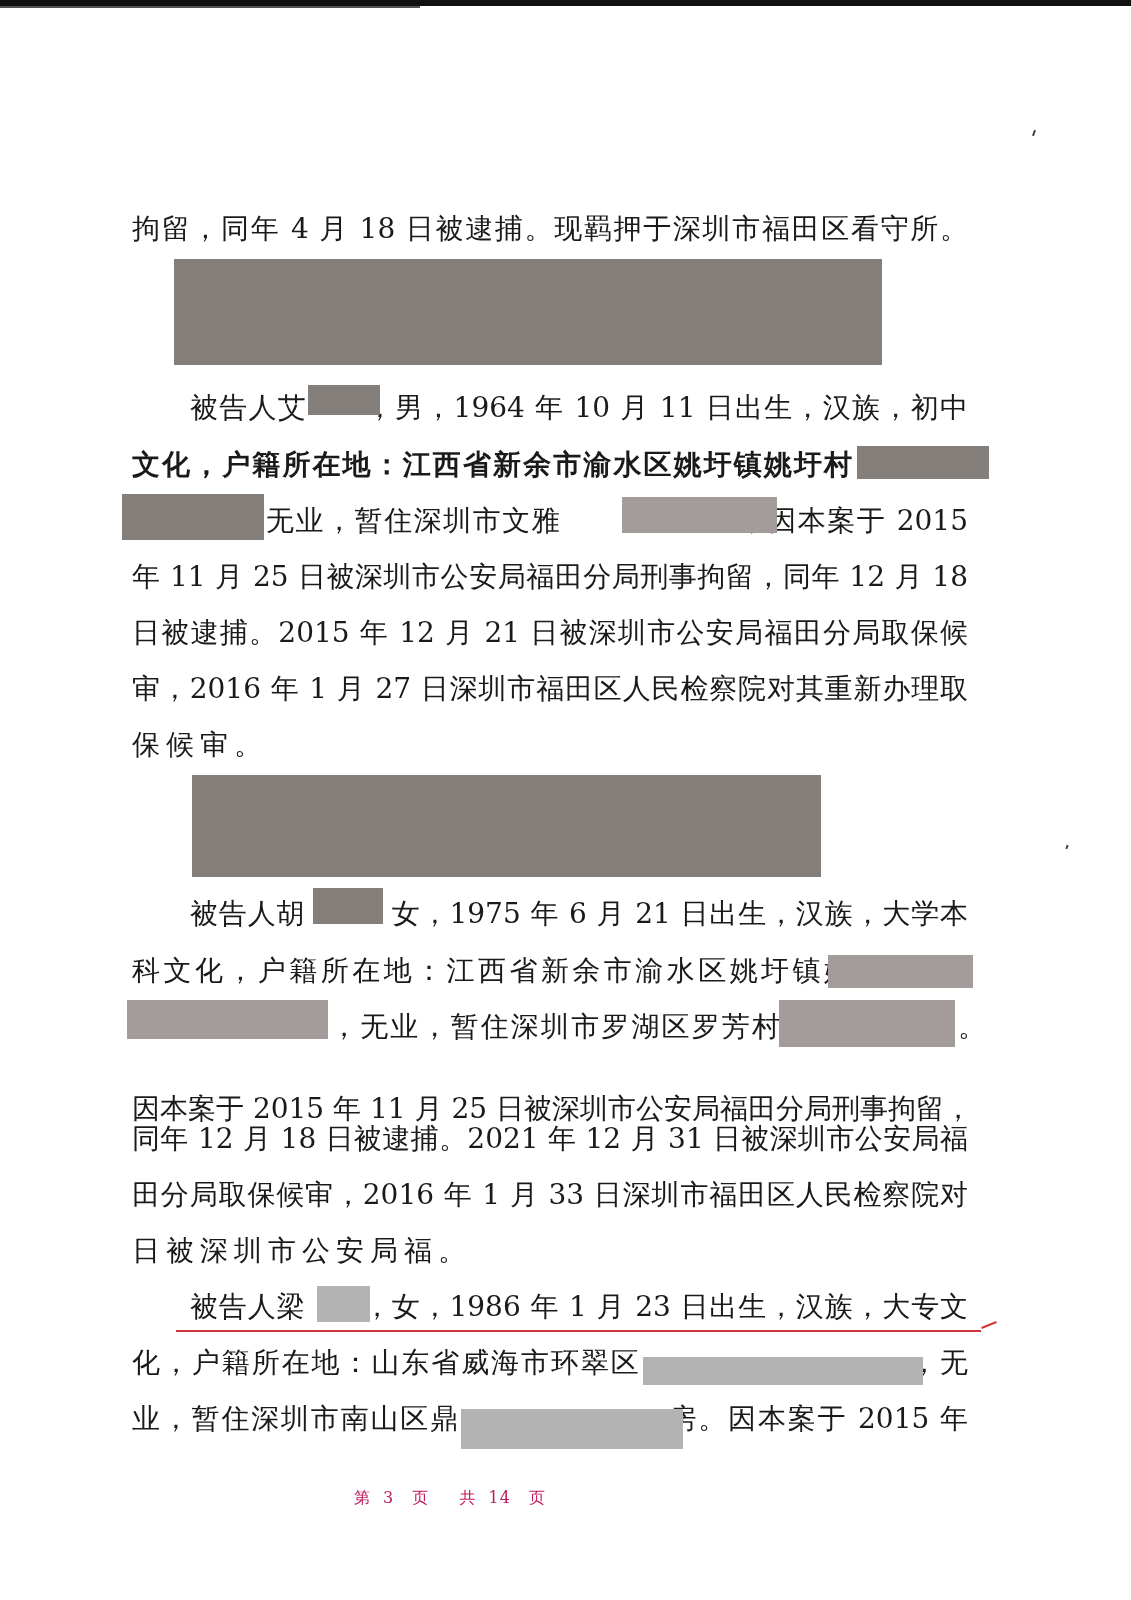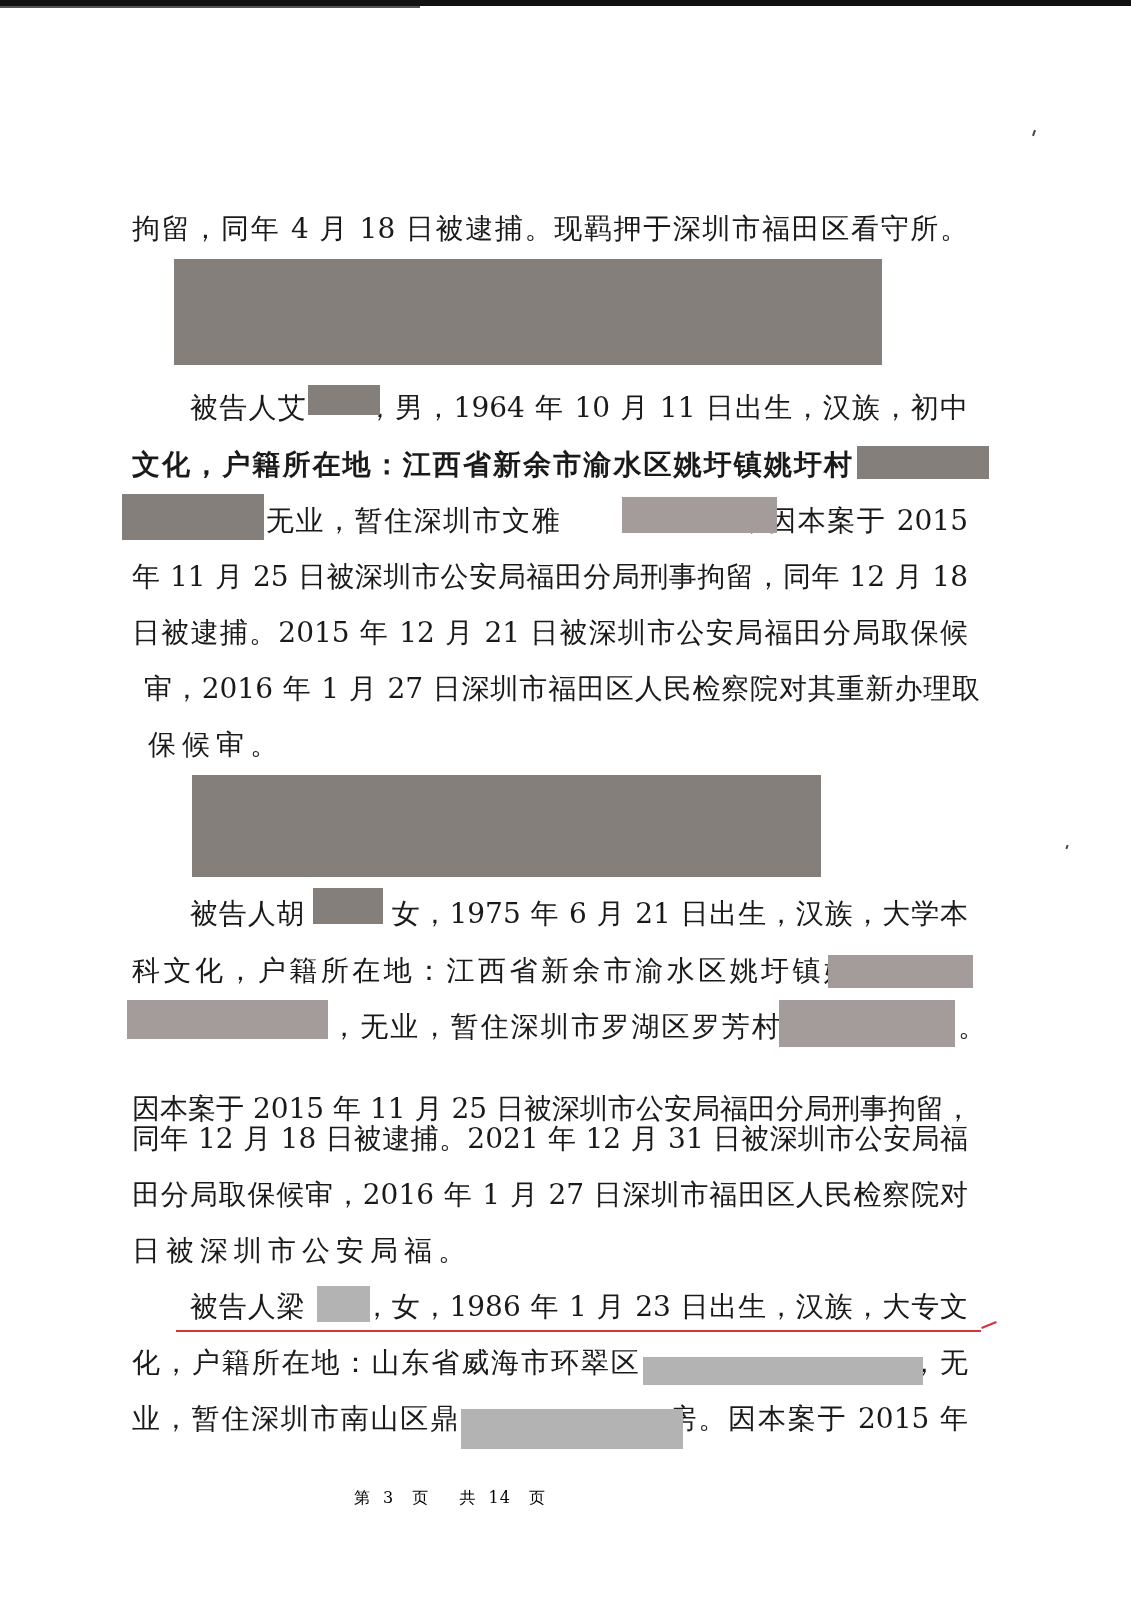--- a/index.html
+++ b/index.html
@@ -9,21 +9,21 @@
   .topbar2 { position:absolute; left:0; top:6px; width:420px; height:2px; background:#555; }
   .line { position:absolute; left:132px; width:836px; height:34px; font-size:28px; line-height:34px;
           white-space:nowrap; text-align:justify; text-align-last:justify; letter-spacing:0; }
   .line.indent { left:190px; width:778px; }
   .line.short { text-align-last:left; letter-spacing:6px; }
   .redact { position:absolute; background:#857f7c; }
   .redact.light { background:#a39c9a; }
   .redact.grey { background:#b3b3b3; }
   .underline { position:absolute; height:2px; background:#d0353a; }
   .footer { position:absolute; left:0; width:900px; top:1488px; text-align:center;
-            font-size:16px; font-family:"DejaVu Serif","Liberation Serif",serif; color:#000000; letter-spacing:1px; }
+            font-size:16px; font-family:"DejaVu Serif","Liberation Serif",serif; color:#be185d; letter-spacing:1px; }
   .footer span { margin:0 6px; }
   .speck { position:absolute; width:2px; height:6px; background:#444; transform:rotate(20deg); }
 </style>
 </head>
 <body>
 
 <div class="topbar"></div>
 <div class="topbar2"></div>
 <div class="speck" style="left:1033px;top:130px;"></div>
 <div class="speck" style="left:1066px;top:845px;height:4px;"></div>
@@ -39,39 +39,39 @@
 
   <div class="line" style="top:448px;width:720px;text-align-last:justify;font-weight:bold;">文化，户籍所在地：江西省新余市渝水区姚圩镇姚圩村</div>
   <div class="redact" style="left:857px;top:446px;width:132px;height:33px;"></div>
 
   <div class="redact" style="left:122px;top:494px;width:142px;height:46px;"></div>
   <div class="line" style="top:504px;left:266px;width:702px;">无业，暂住深圳市文雅　　　　　　，因本案于 2015</div>
   <div class="redact light" style="left:622px;top:497px;width:155px;height:36px;"></div>
 
   <div class="line" style="top:560px;">年 11 月 25 日被深圳市公安局福田分局刑事拘留，同年 12 月 18</div>
   <div class="line" style="top:616px;">日被逮捕。2015 年 12 月 21 日被深圳市公安局福田分局取保候</div>
-  <div class="line" style="top:672px;margin-left:12px;">审，2016 年 1 月 27 日深圳市福田区人民检察院对其重新办理取</div>
-  <div class="line short" style="top:728px;margin-left:16px;">保候审。</div>
+  <div class="line" style="top:672px;">审，2016 年 1 月 27 日深圳市福田区人民检察院对其重新办理取</div>
+  <div class="line short" style="top:728px;">保候审。</div>
 
   <div class="redact" style="left:192px;top:775px;width:629px;height:102px;"></div>
 
   <div class="line indent" style="top:897px;">被告人胡　　　女，1975 年 6 月 21 日出生，汉族，大学本</div>
   <div class="redact" style="left:313px;top:888px;width:70px;height:36px;"></div>
 
   <div class="line" style="top:954px;width:720px;">科文化，户籍所在地：江西省新余市渝水区姚圩镇姚</div>
   <div class="redact light" style="left:828px;top:955px;width:145px;height:33px;"></div>
 
   <div class="redact light" style="left:127px;top:1000px;width:201px;height:39px;"></div>
   <div class="line" style="top:1010px;left:330px;width:450px;">，无业，暂住深圳市罗湖区罗芳村</div>
   <div class="redact light" style="left:779px;top:1000px;width:176px;height:47px;"></div>
   <div class="line short" style="top:1010px;left:958px;width:30px;">。</div>
 
   <div class="line" style="top:1066px;margin-top:26px;">因本案于 2015 年 11 月 25 日被深圳市公安局福田分局刑事拘留，</div>
   <div class="line" style="top:1122px;">同年 12 月 18 日被逮捕。2021 年 12 月 31 日被深圳市公安局福</div>
-  <div class="line" style="top:1178px;">田分局取保候审，2016 年 1 月 27 日深圳市福田区人民检察院对</div>
+  <div class="line" style="top:1178px;">田分局取保候审，2016 年 1 月 33 日深圳市福田区人民检察院对</div>
   <div class="line short" style="top:1234px;">日被深圳市公安局福。</div>
 
   <div class="line indent" style="top:1290px;">被告人梁　　，女，1986 年 1 月 23 日出生，汉族，大专文</div>
   <div class="redact grey" style="left:317px;top:1286px;width:53px;height:36px;"></div>
   <div class="underline" style="left:176px;top:1330px;width:805px;"></div>
   <div class="underline" style="left:981px;top:1324px;width:16px;transform:rotate(-22deg);"></div>
 
   <div class="line" style="top:1346px;">化，户籍所在地：山东省威海市环翠区　　　　　　　　　，无</div>
   <div class="redact grey" style="left:643px;top:1357px;width:280px;height:28px;"></div>
 

